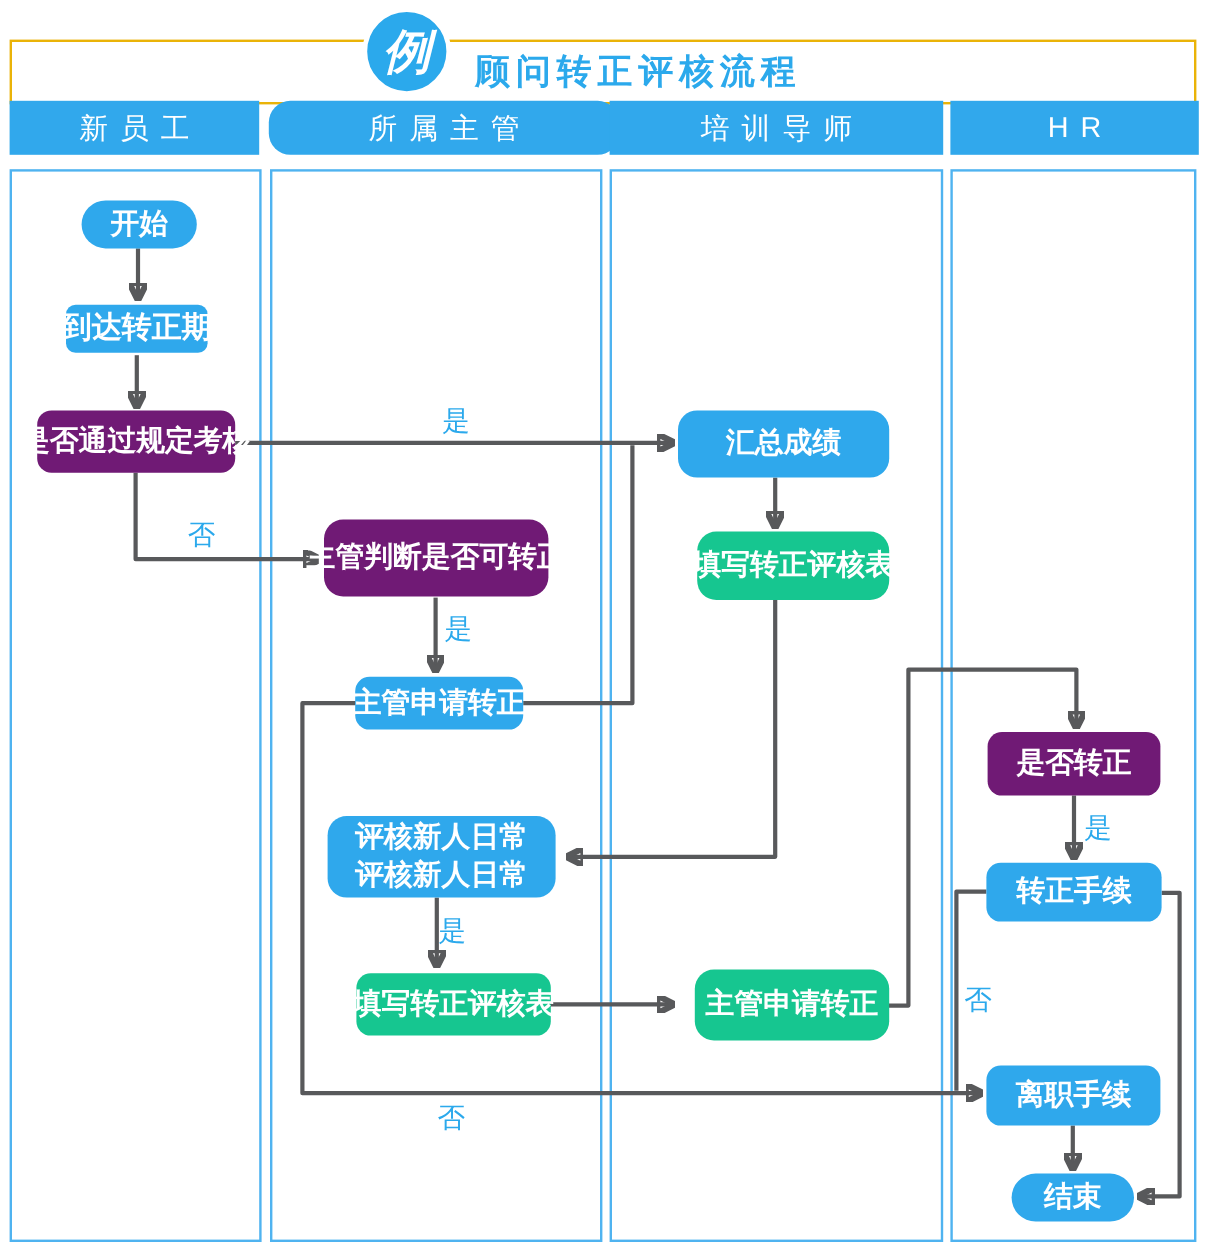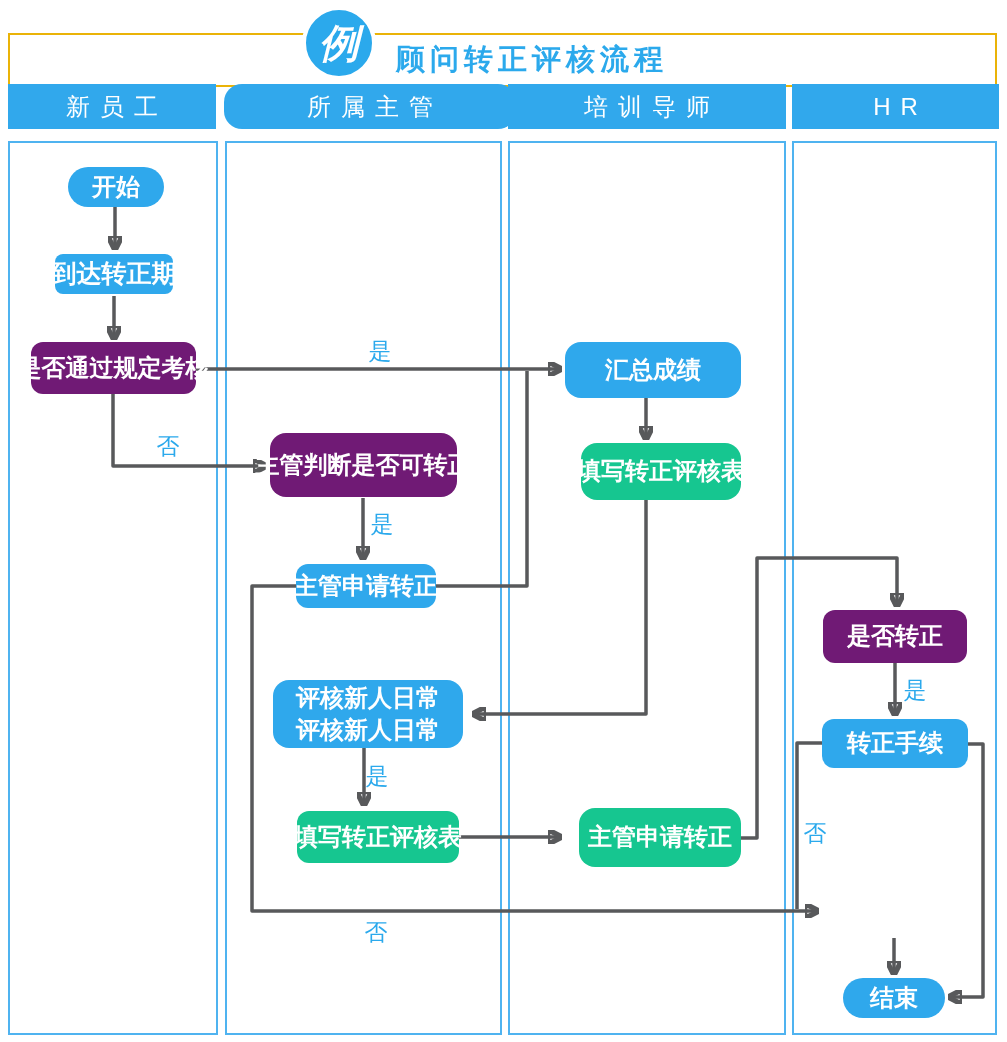--- a/index.html
+++ b/index.html
@@ -97,20 +97,21 @@
     <div>评核新人日常</div>
   </div>
   <div class="node green r12" style="left:283px;top:811px;width:162px;height:52px;">填写转正评核表</div>
 
   <div class="node blue r16" style="left:565px;top:342px;width:176px;height:56px;">汇总成绩</div>
   <div class="node green r16" style="left:567px;top:443px;width:160px;height:57px;">填写转正评核表</div>
   <div class="node green r16" style="left:565px;top:808px;width:162px;height:59px;">主管申请转正</div>
 
   <div class="node orange r12" style="left:823px;top:610px;width:144px;height:53px;">是否转正</div>
   <div class="node blue r12" style="left:822px;top:719px;width:146px;height:49px;">转正手续</div>
+  <div class="node blue r12" style="left:822px;top:888px;width:145px;height:50px;">离职手续</div>
   <div class="node blue pill" style="left:843px;top:978px;width:102px;height:40px;">结束</div>
 
   <div class="edge-label" style="left:380px;top:351px;">是</div>
   <div class="edge-label" style="left:168px;top:446px;">否</div>
   <div class="edge-label" style="left:382px;top:524px;">是</div>
   <div class="edge-label" style="left:377px;top:776px;">是</div>
   <div class="edge-label" style="left:915px;top:690px;">是</div>
   <div class="edge-label" style="left:815px;top:833px;">否</div>
   <div class="edge-label" style="left:376px;top:932px;">否</div>
 

